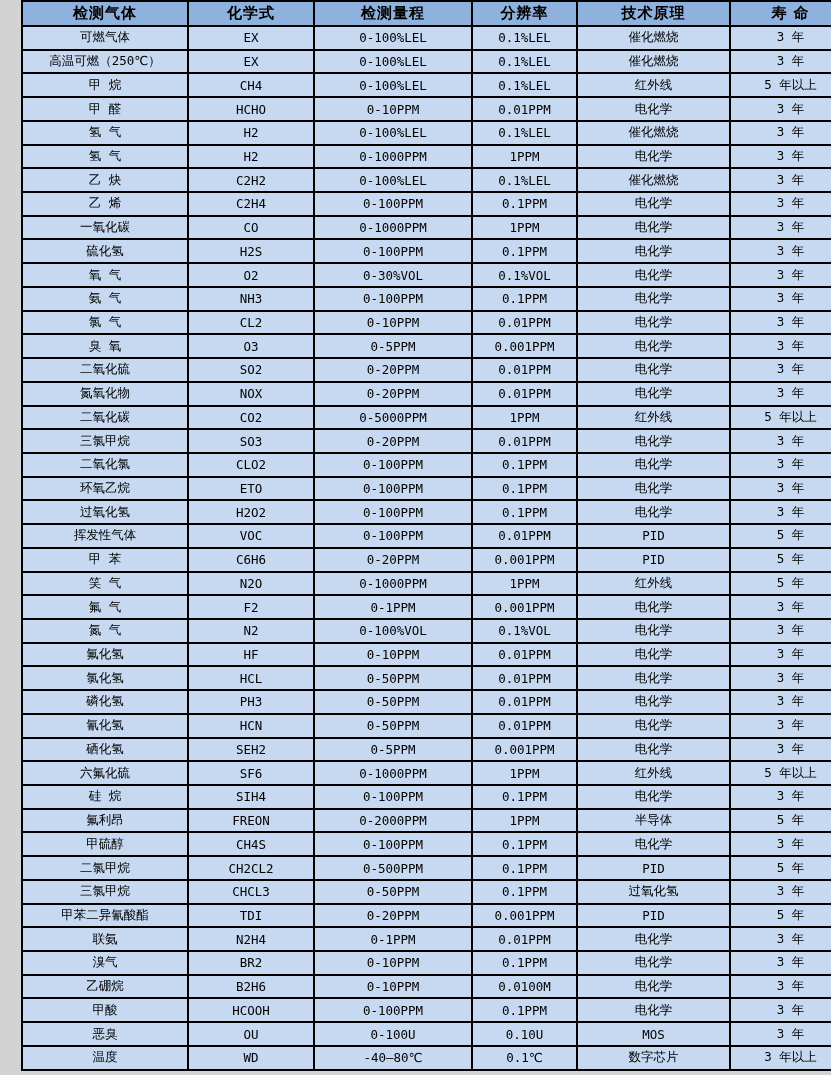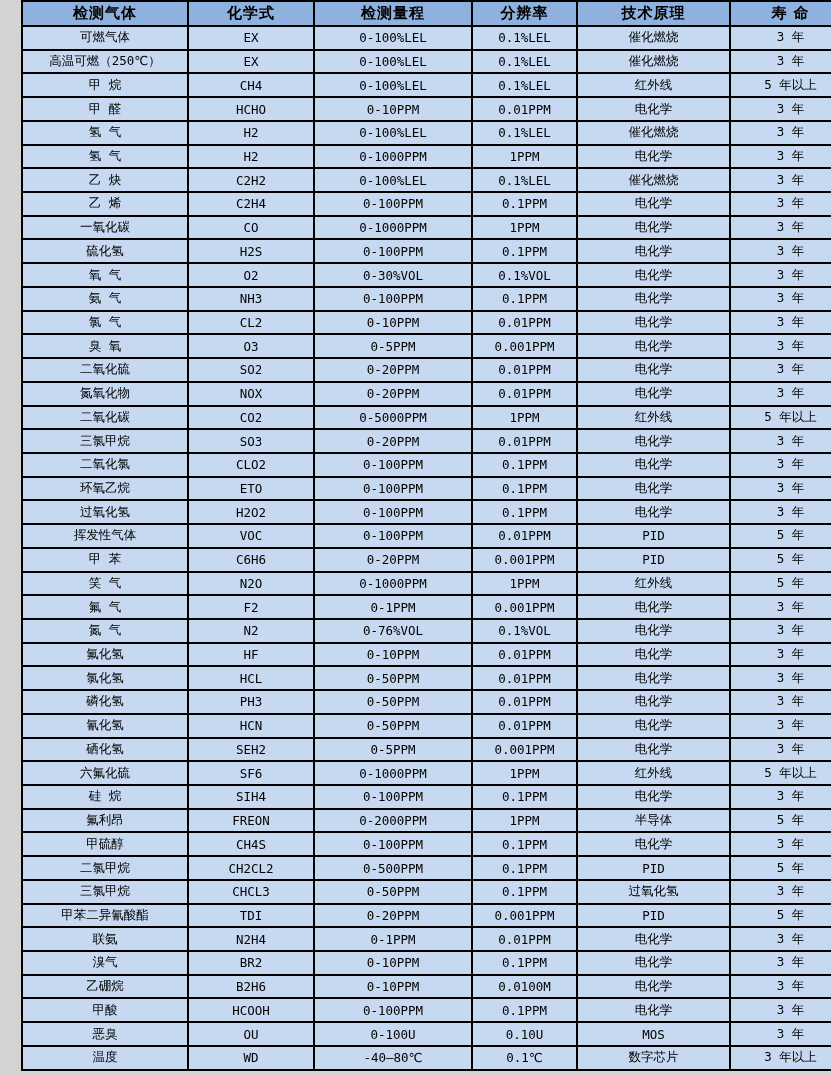--- a/index.html
+++ b/index.html
@@ -272,21 +272,21 @@
           <td>氟 气</td>
           <td>F2</td>
           <td>0-1PPM</td>
           <td>0.001PPM</td>
           <td>电化学</td>
           <td>3 年</td>
         </tr>
         <tr>
           <td>氮 气</td>
           <td>N2</td>
-          <td>0-76%VOL</td>
+          <td>0-100%VOL</td>
           <td>0.1%VOL</td>
           <td>电化学</td>
           <td>3 年</td>
         </tr>
         <tr>
           <td>氟化氢</td>
           <td>HF</td>
           <td>0-10PPM</td>
           <td>0.01PPM</td>
           <td>电化学</td>

